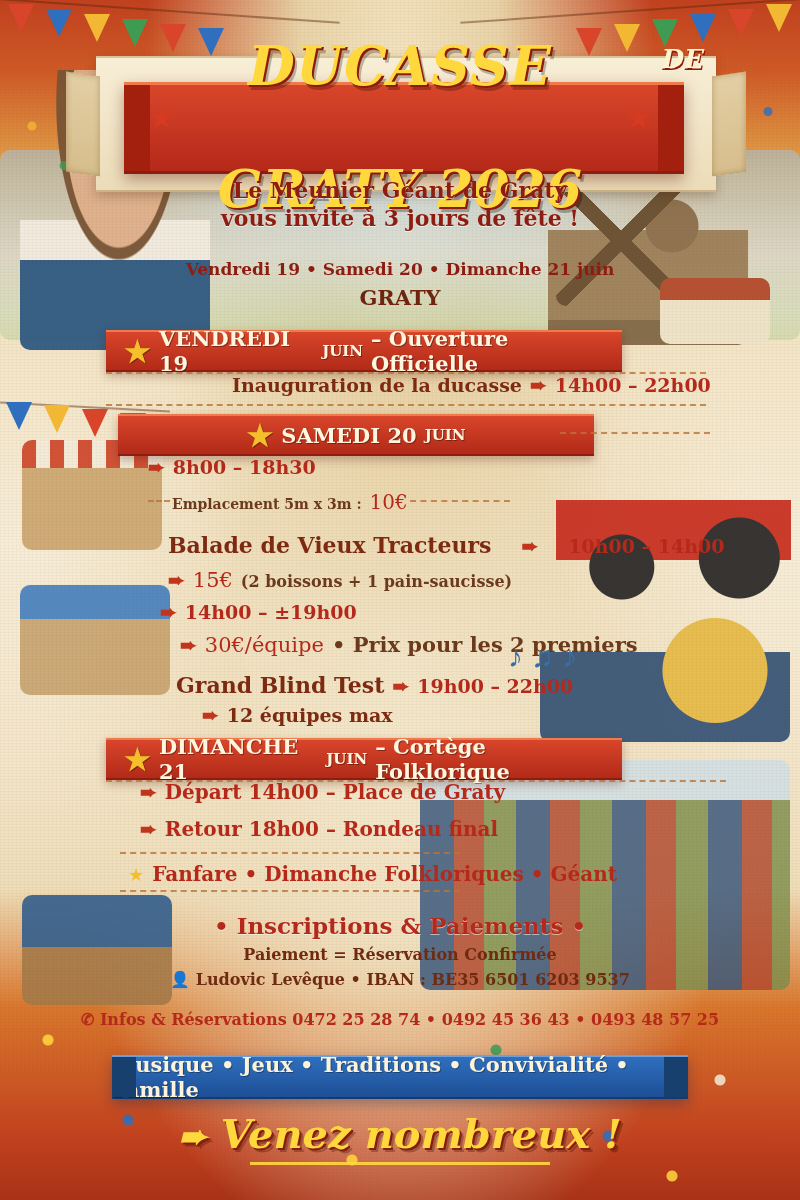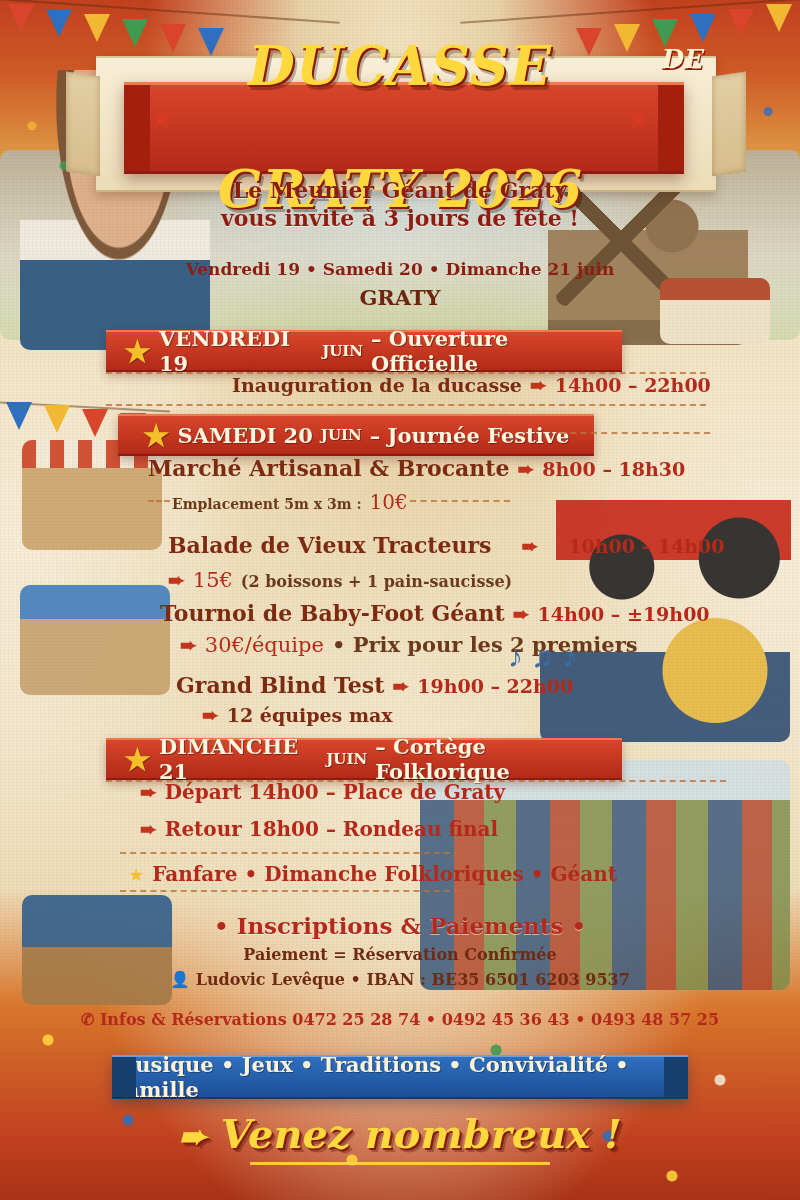--- a/index.html
+++ b/index.html
@@ -268,26 +268,24 @@
   <div class="row" style="left:232px;top:373px;">
     <span class="evt" style="font-size:19px;">Inauguration de la ducasse</span>
     <span class="arrow">➨</span>
     <span class="time" style="font-size:19px;">14h00 – 22h00</span>
   </div>
 
   <div class="daybanner" style="left:118px;top:414px;width:440px;">
     <span class="star gold">★</span>
     <span>SAMEDI 20</span>
     <span class="sm">JUIN</span>
-    <span>– Journée Festive</span>
   </div>
   <div class="dash" style="left:560px;top:432px;width:150px;"></div>
 
   <div class="row" style="left:148px;top:455px;">
-    <span class="evt" style="font-size:22px;">Marché Artisanal &amp; Brocante</span>
     <span class="arrow">➨</span>
     <span class="time" style="font-size:19px;">8h00 – 18h30</span>
   </div>
   <div class="row" style="left:172px;top:490px;">
     <span class="sub" style="font-size:14px;text-align:center;">Emplacement 5m x 3m :</span>
     <span class="price" style="font-size:20px;">10€</span>
   </div>
   <div class="dash" style="left:148px;top:500px;width:22px;"></div>
   <div class="dash" style="left:410px;top:500px;width:100px;"></div>
 
@@ -296,21 +294,20 @@
     <span class="arrow">➨</span>
     <span class="time" style="font-size:19px;">10h00 – 14h00</span>
   </div>
   <div class="row" style="left:168px;top:568px;">
     <span class="arrow">➨</span>
     <span class="price" style="font-size:21px;">15€</span>
     <span class="sub" style="font-size:16px;">(2 boissons + 1 pain-saucisse)</span>
   </div>
 
   <div class="row" style="left:160px;top:600px;">
-    <span class="evt" style="font-size:22px;">Tournoi de Baby-Foot Géant</span>
     <span class="arrow">➨</span>
     <span class="time" style="font-size:19px;">14h00 – ±19h00</span>
   </div>
   <div class="row" style="left:180px;top:632px;">
     <span class="arrow">➨</span>
     <span class="price" style="font-size:21px;">30€/équipe</span>
     <span class="sub" style="font-size:21px;">• Prix pour les 2 premiers</span>
   </div>
 
   <div class="row" style="left:176px;top:672px;">

